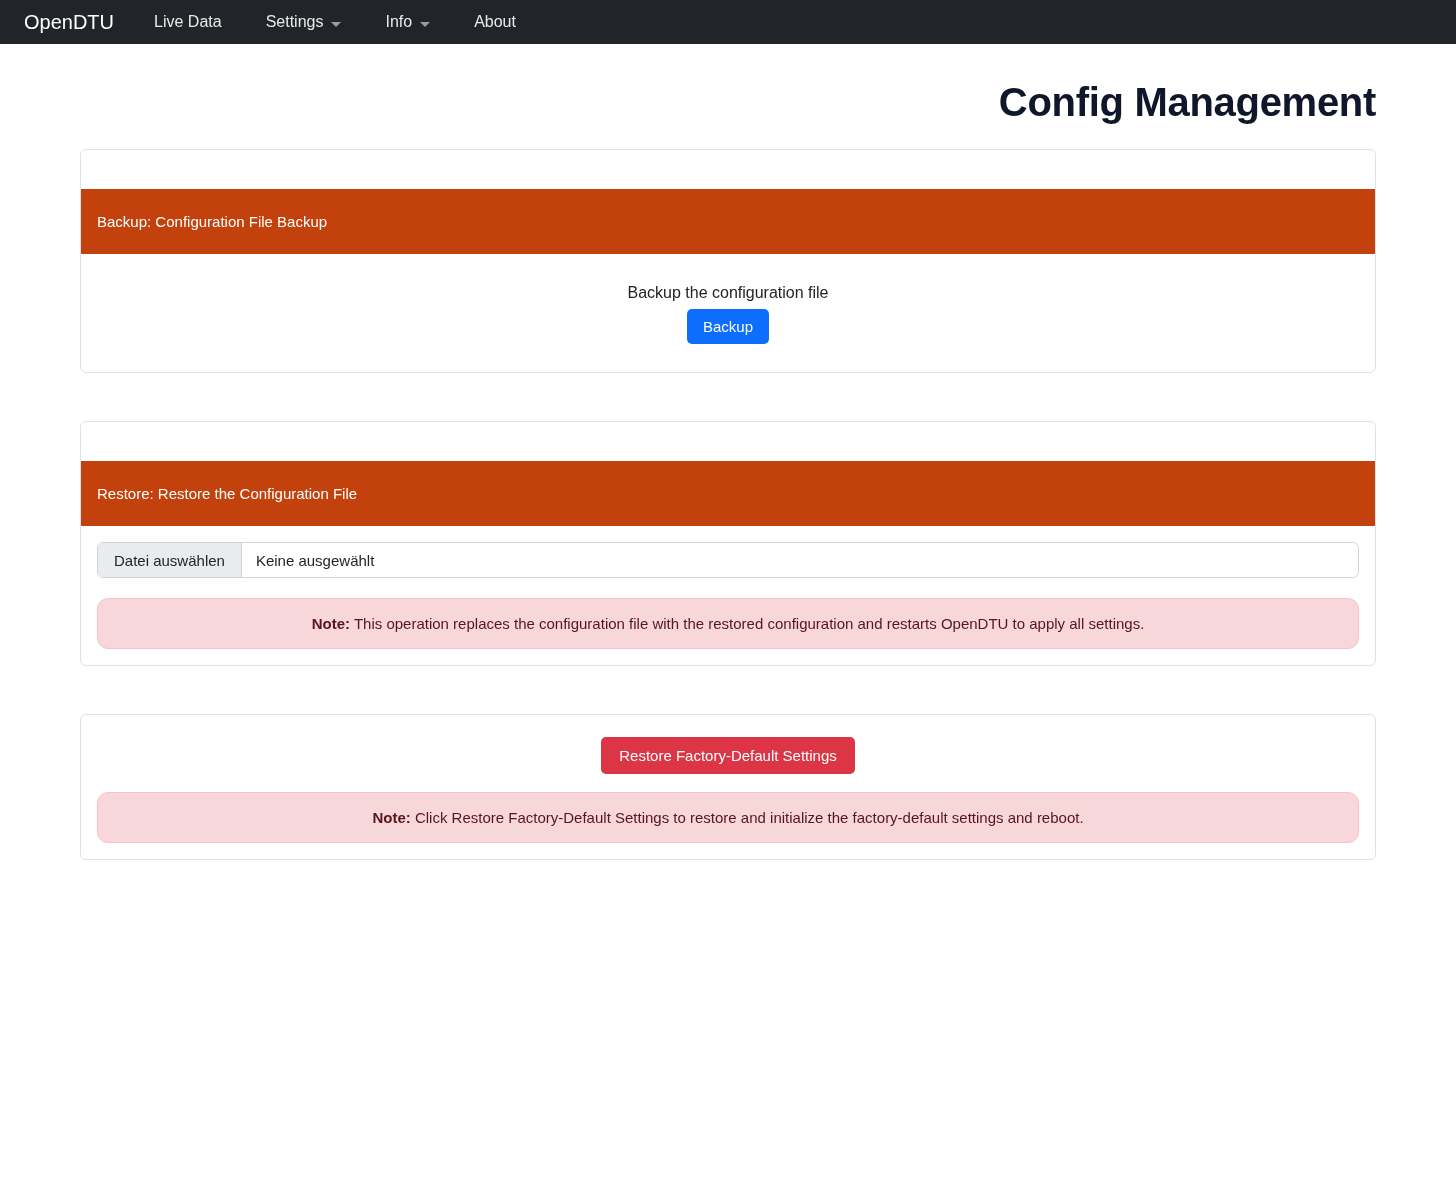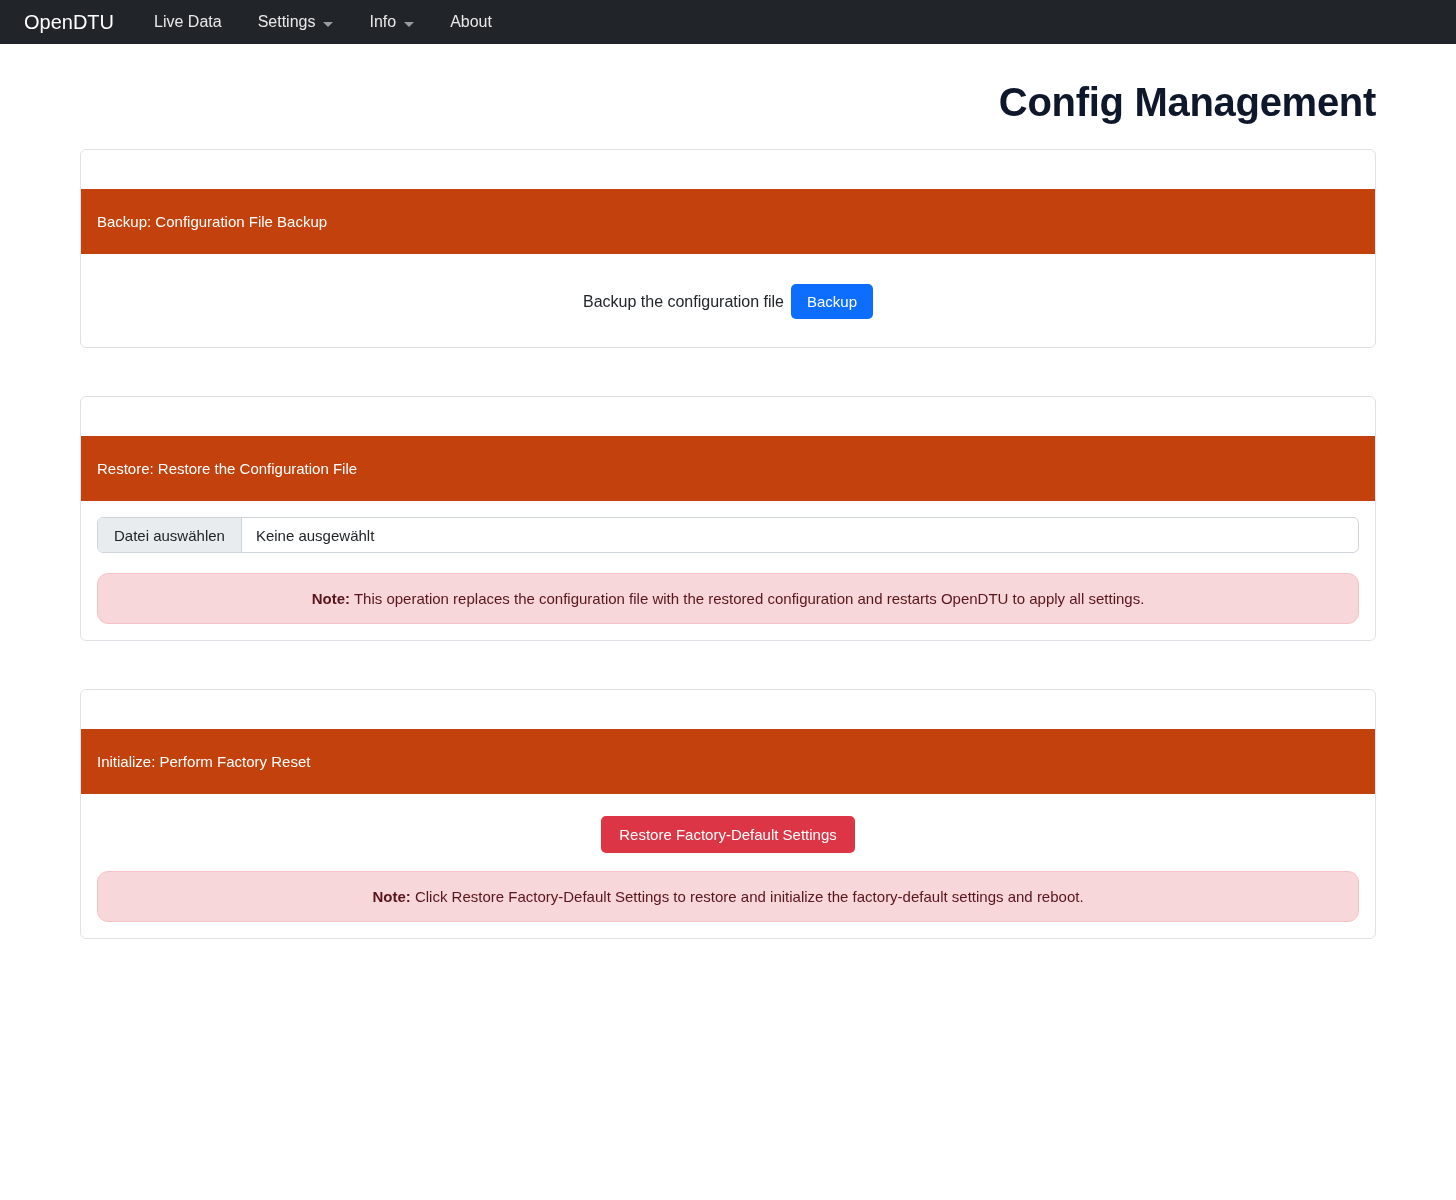--- a/index.html
+++ b/index.html
@@ -25,21 +25,21 @@
   .navbar-brand {
     font-size: 20px;
     color: #ffffff;
     margin-right: 16px;
     padding: 4px 8px;
     white-space: nowrap;
   }
   .nav-links {
     display: flex;
     align-items: center;
-    gap: 4px;
+    gap: 12px;
   }
   .nav-item {
     color: rgba(255,255,255,0.55);
     font-size: 16px;
     padding: 8px 16px;
     white-space: nowrap;
     display: flex;
     align-items: center;
     gap: 6px;
     cursor: pointer;
@@ -90,20 +90,21 @@
   }
 
   
   .backup-row {
     display: flex;
     align-items: center;
     justify-content: center;
     gap: 7px;
     padding: 14px 0 12px 0;
     font-size: 16px;
+    flex-direction: column;
   }
   .btn {
     border: none;
     border-radius: 5px;
     font-size: 15px;
     padding: 9px 16px;
     cursor: pointer;
     font-family: "Liberation Sans", sans-serif;
   }
   .btn-primary { background: #0d6efd; color: #ffffff; }
@@ -201,21 +202,20 @@
         <div class="file-btn">Datei auswählen</div>
         <div class="file-name">Keine ausgewählt</div>
       </div>
       <div class="alert">
         <b>Note:</b><span> This operation replaces the configuration file with the restored configuration and restarts OpenDTU to apply all settings.</span>
       </div>
     </div>
   </div>
 
   <div class="card">
-    <div class="card-header">Initialize: Perform Factory Reset</div>
     <div class="card-body">
       <div class="center-row">
         <button class="btn btn-danger">Restore Factory-Default Settings</button>
       </div>
       <div class="alert">
         <b>Note:</b><span> Click Restore Factory-Default Settings to restore and initialize the factory-default settings and reboot.</span>
       </div>
     </div>
   </div>
 

